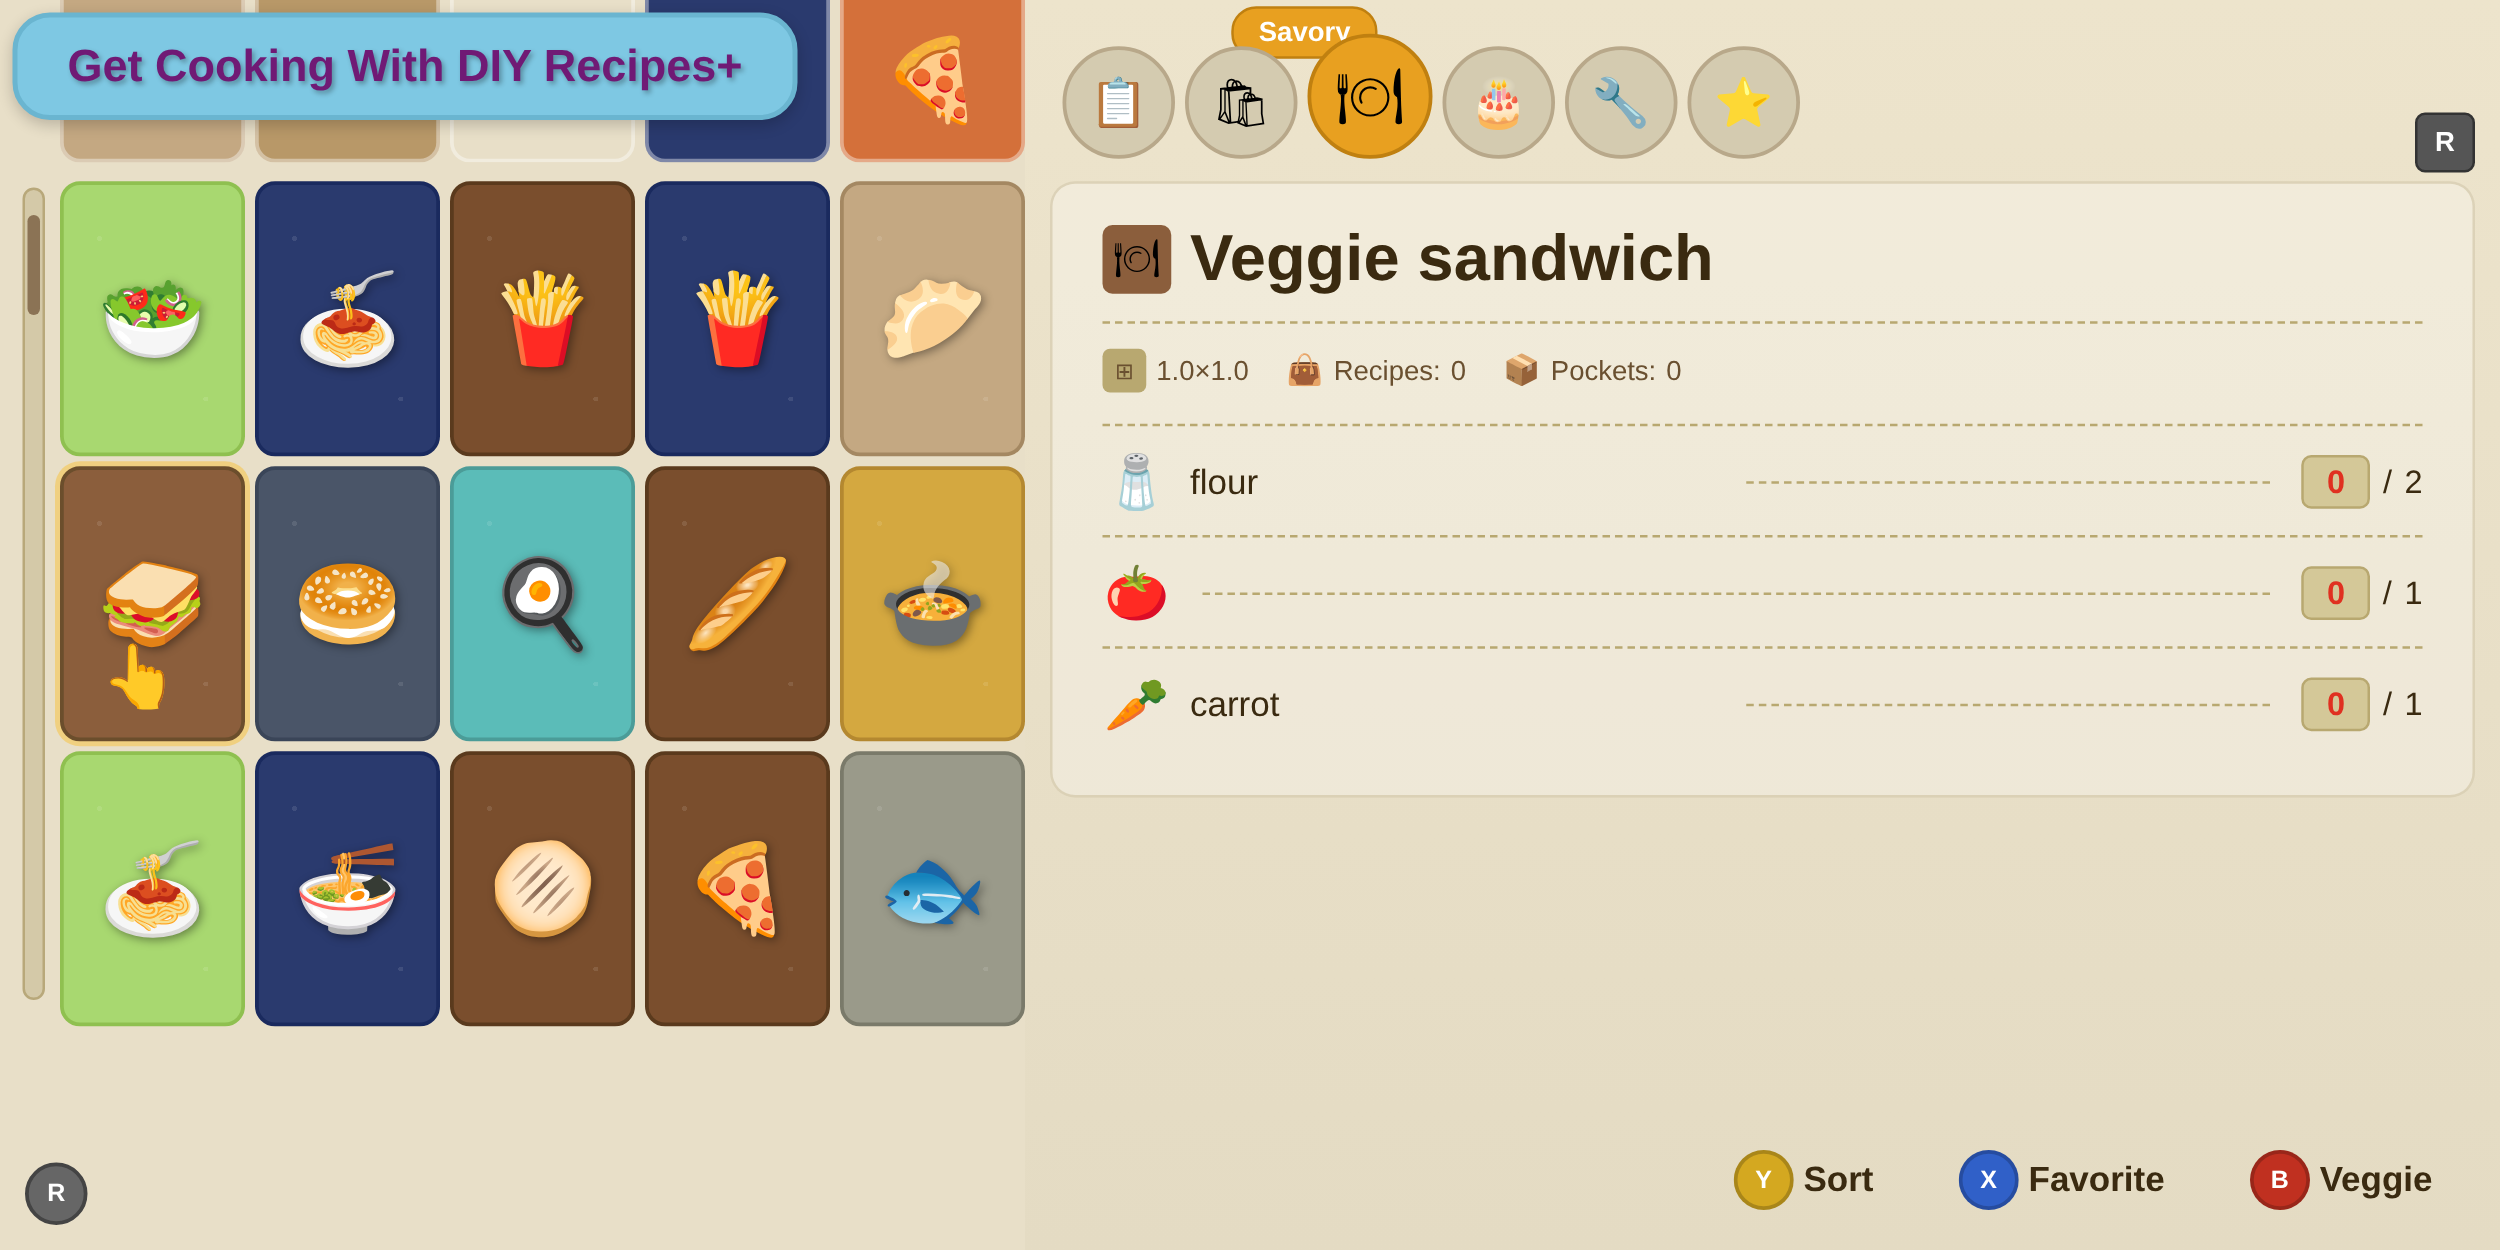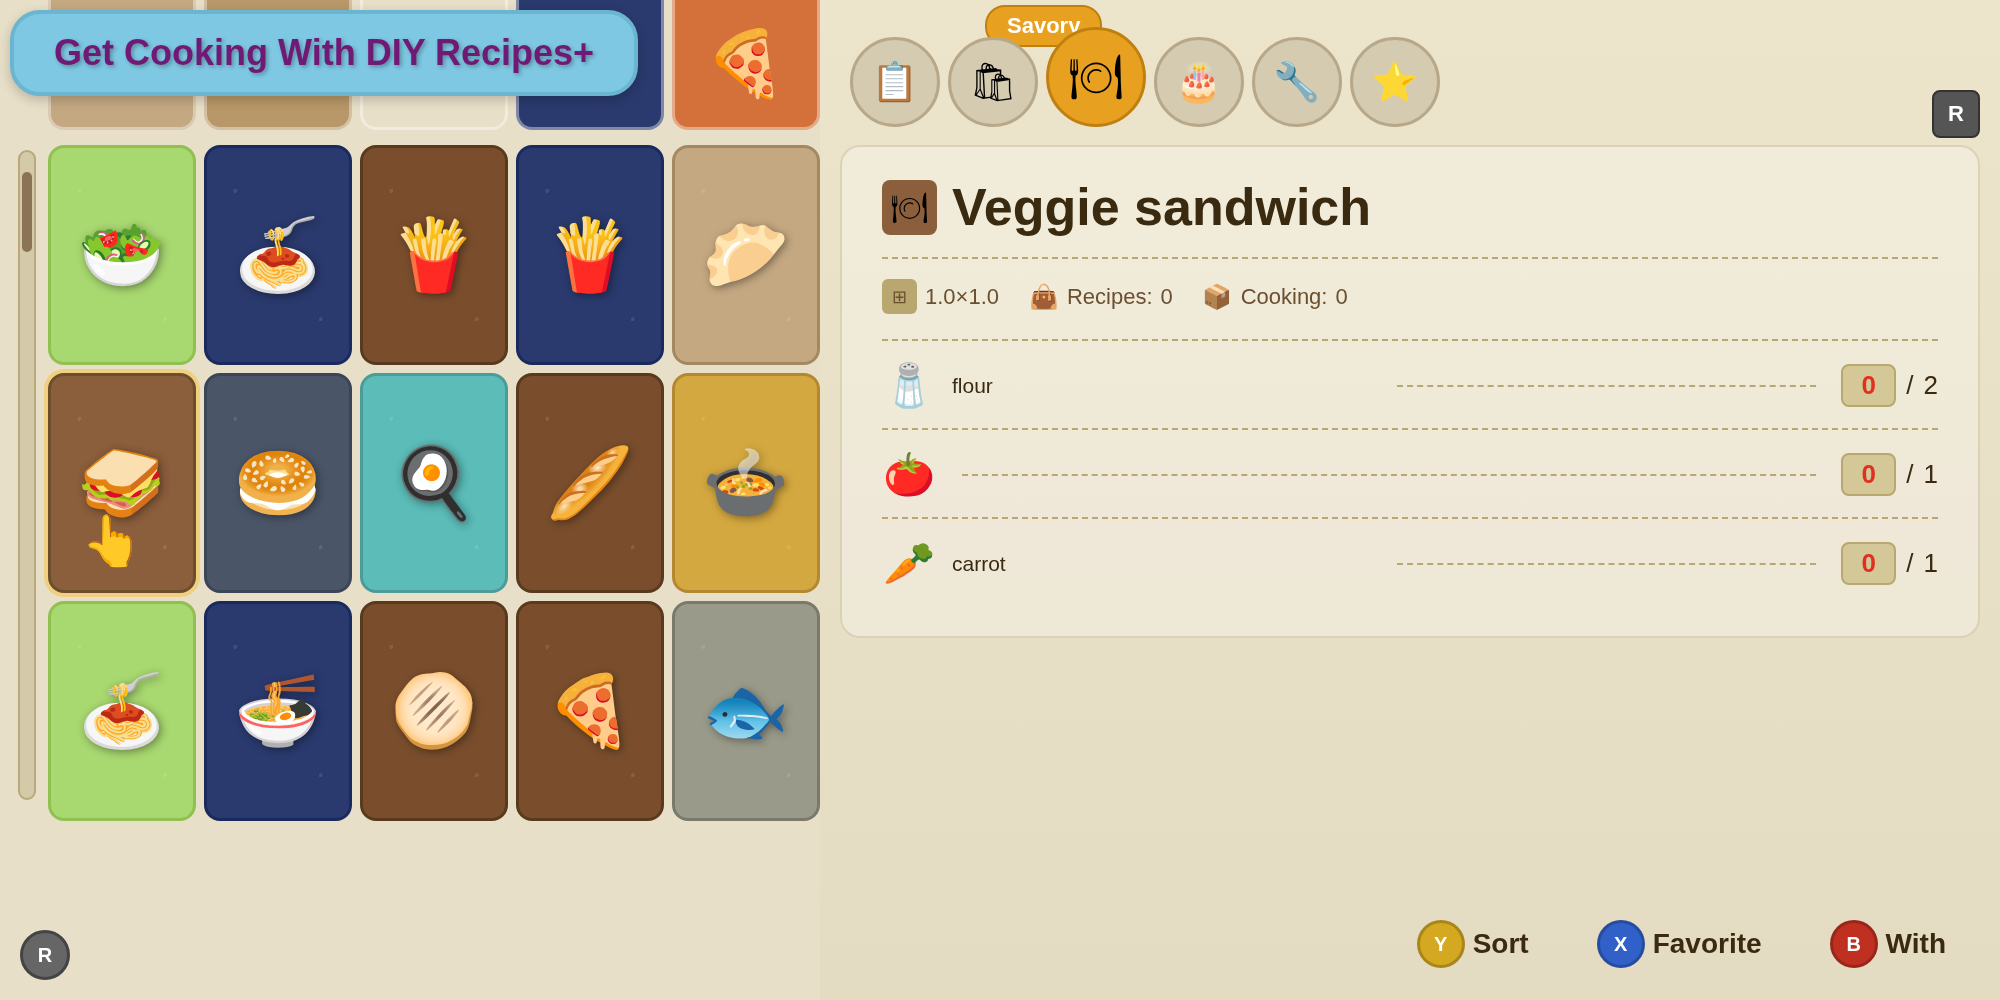--- a/index.html
+++ b/index.html
@@ -333,21 +333,21 @@
       gap: 15px;
     }
 
     .ingredient-icon {
       font-size: 42px;
       width: 55px;
       text-align: center;
     }
 
     .ingredient-name {
-      font-size: 21px;
+      font-size: 28px;
       color: #3a2a10;
       flex: 1;
       display: flex;
       align-items: center;
       gap: 0;
     }
 
     .ingredient-dots {
       flex: 1;
       border-bottom: 2px dashed #b8a870;
@@ -556,21 +556,21 @@
         <div class="meta-icon">⊞</div>
         <span>1.0×1.0</span>
       </div>
       <div class="meta-item">
         <span style="font-size:24px;">👜</span>
         <span>Recipes:</span>
         <span>0</span>
       </div>
       <div class="meta-item">
         <span style="font-size:24px;">📦</span>
-        <span>Cooking:</span>
+        <span>Pockets:</span>
         <span>0</span>
       </div>
     </div>
 
     <hr class="divider-dashed">
 
     <div>
 
       <div class="ingredient-row">
         <span class="ingredient-icon">🧂</span>
@@ -626,17 +626,17 @@
     <button class="btn-action">
       <div class="btn-circle blue">
         <span>X</span>
       </div>
       <span class="btn-label">Favorite</span>
     </button>
     <button class="btn-action">
       <div class="btn-circle red">
         <span>B</span>
       </div>
-      <span class="btn-label">With</span>
+      <span class="btn-label">Veggie</span>
     </button>
   </div>
 
 </div>
 
 </body></html>

